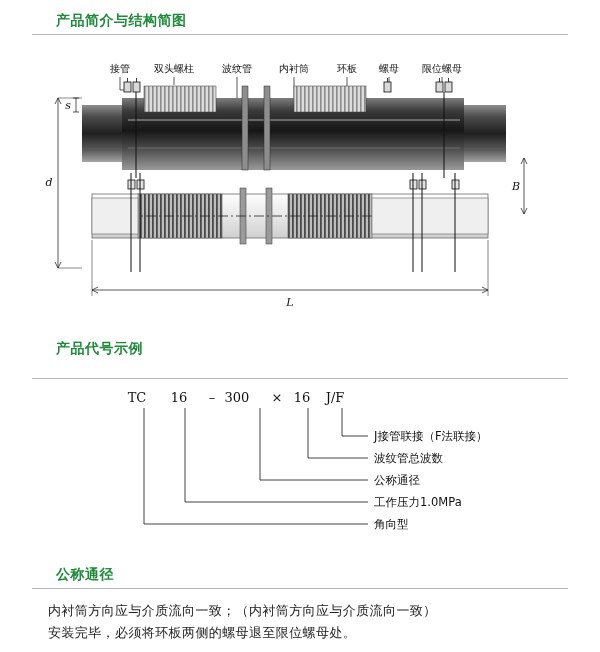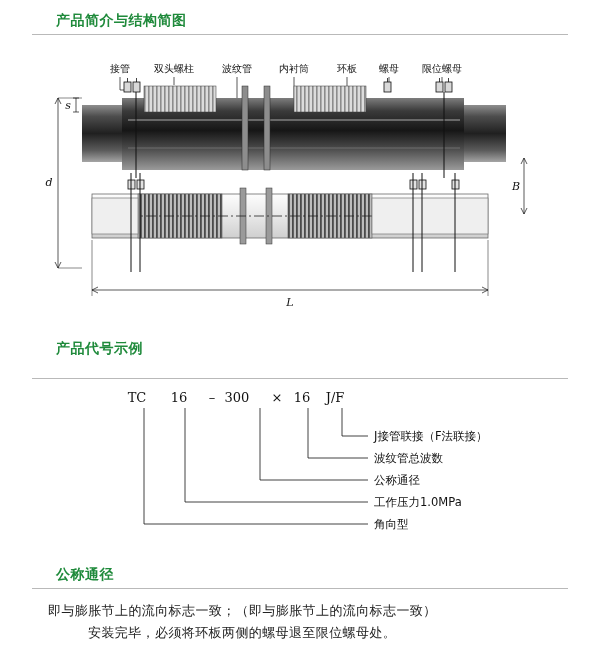--- a/index.html
+++ b/index.html
@@ -38,21 +38,21 @@
   #sec3-rule  { left: 32px; top: 588px; width: 536px; }
 
   .note-line {
     position: absolute;
     left: 48px;
     font-size: 13px;
     color: #222;
     letter-spacing: 0.4px;
   }
   #note-0 { top: 602px; }
-  #note-1 { top: 624px; margin-left: 40px; }
+  #note-1 { top: 624px; }
 
   
   #figure1 {
     position: absolute;
     left: 32px;
     top: 28px;
     width: 536px;
     height: 300px;
   }
   #figure1 svg { display: block; }
@@ -280,14 +280,14 @@
       <text class="code-desc" x="342" y="96">公称通径</text>
       <text class="code-desc" x="342" y="118">工作压力1.0MPa</text>
       <text class="code-desc" x="342" y="140">角向型</text>
     </g>
   </svg>
 </div>
 
 <div class="section-title" id="sec3-title">公称通径</div>
 <div class="title-underline" id="sec3-rule"></div>
 
-<div class="note-line" id="note-0">即与膨胀节上的流向标志一致；（即与膨胀节上的流向标志一致）</div>
+<div class="note-line" id="note-0">内衬筒方向应与介质流向一致；（内衬筒方向应与介质流向一致）</div>
 <div class="note-line" id="note-1">安装完毕，必须将环板两侧的螺母退至限位螺母处。</div>
 
 </body></html>

